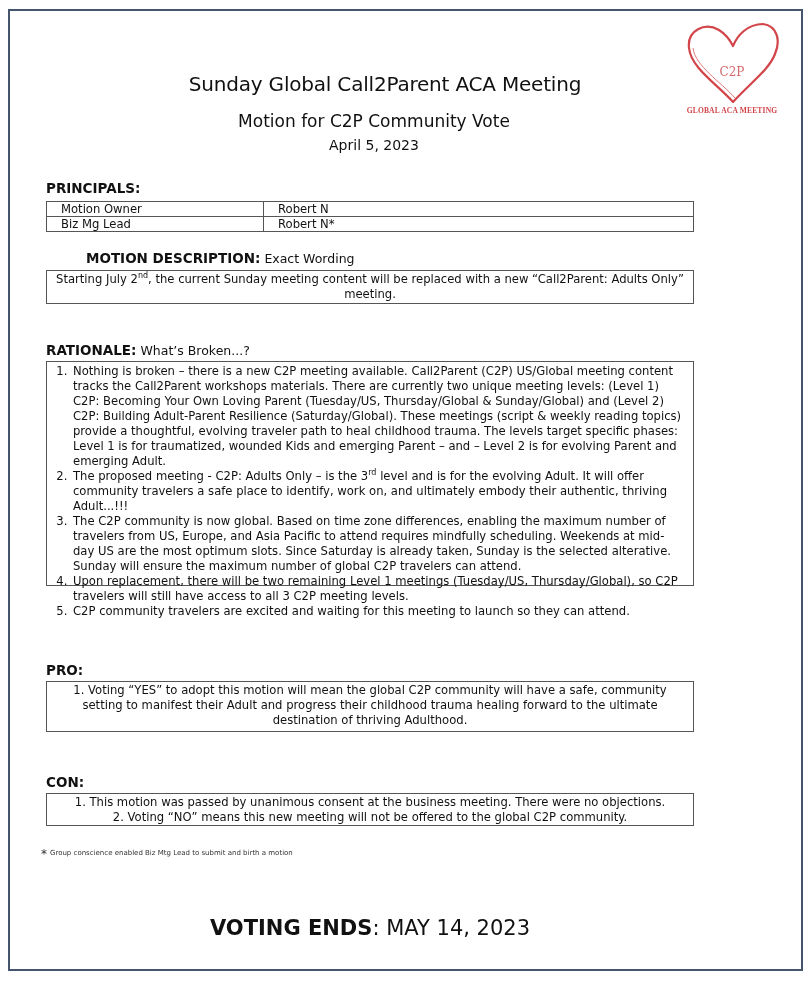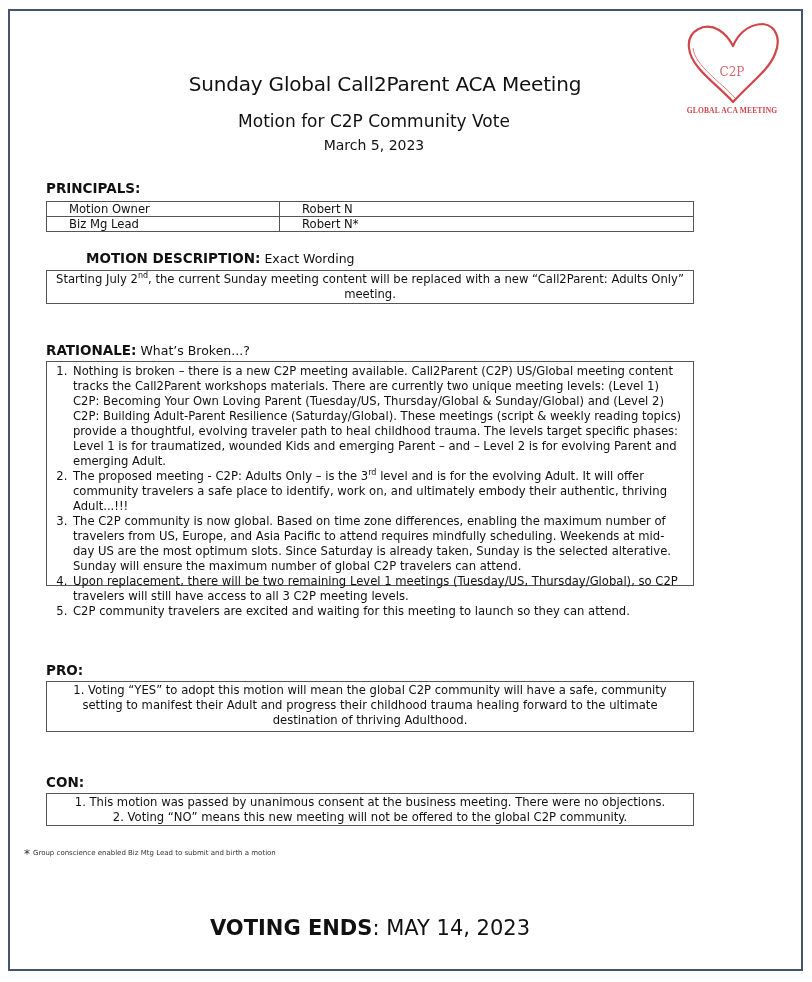--- a/index.html
+++ b/index.html
@@ -19,29 +19,29 @@
     .subtitle { position: absolute; left: 0; top: 111px; width: 748px; text-align: center;
            font-size: 17px; }
     .date { position: absolute; left: 0; top: 137px; width: 748px; text-align: center;
            font-size: 14px; }
     .section-heading { position: absolute; left: 46px; font-size: 13.5px; font-weight: bold; }
     .section-heading .sub { font-weight: normal; font-size: 12.5px; }
     .box { position: absolute; left: 46px; width: 648px; border: 1px solid #555;
            box-sizing: border-box; font-size: 11.6px; line-height: 15px; }
     table.principals { position: absolute; left: 46px; top: 201px; width: 648px;
            border-collapse: collapse; font-size: 11.6px; }
-    table.principals td { border: 1px solid #555; padding: 0 22px; height: 14px; line-height: 14px; }
+    table.principals td { border: 1px solid #555; padding: 0 14px; height: 14px; line-height: 14px; }
     table.principals td.label { width: 188px; }
     .box p { margin: 0; text-align: center; }
     ol.rationale { margin: 0; padding: 2px 8px 1px 24px; }
     ol.rationale li { padding-left: 2px; }
     .pro-box { padding: 1px 6px 2px 6px; }
     .con-box { padding: 1px 6px 15px 6px; }
     .desc-box { padding: 1px 6px 1px 6px; }
-    .footnote { position: absolute; left: 24px; top: 847px; font-size: 7px; color: #333; }
+    .footnote { position: absolute; left: 41px; top: 847px; font-size: 7px; color: #333; }
     .footnote .star { font-size: 12px; vertical-align: -3px; margin-right: 3px; }
     .voting { position: absolute; left: 0; top: 916px; width: 740px; text-align: center; font-size: 21px; }
     .voting b { font-weight: bold; }
     sup { font-size: 8px; line-height: 0; }
   </style>
 </head>
 <body>
 
 <div class="page-frame"></div>
 
@@ -49,21 +49,21 @@
   <svg width="110" height="90" viewBox="0 0 110 90">
     <path d="M56 84 C40 66 14 50 12 30 C10 12 28 4 42 12 C50 17 54 24 56 28 C60 18 70 6 86 6 C100 8 104 22 98 36 C92 52 72 66 56 84 Z" fill="none" stroke="#d2454a" stroke-width="2.2" stroke-linejoin="round"></path>
     <path d="M58 80 C44 64 18 48 16 30" fill="none" stroke="#e07a7e" stroke-width="1"></path>
   </svg>
   <div class="logo-c2p">C2P</div>
   <div class="logo-caption">GLOBAL ACA MEETING</div>
 </div>
 
 <div class="title">Sunday Global Call2Parent ACA Meeting</div>
 <div class="subtitle">Motion for C2P Community Vote</div>
-<div class="date">March 5, 2023</div>
+<div class="date">April 5, 2023</div>
 
 <div class="section-heading" style="top:180px;">PRINCIPALS:</div>
 <table class="principals">
   <tbody>
       <tr>
     <td class="label">Motion Owner</td>
     <td>Robert N</td>
   </tr>
   <tr>
     <td class="label">Biz Mg Lead</td>

